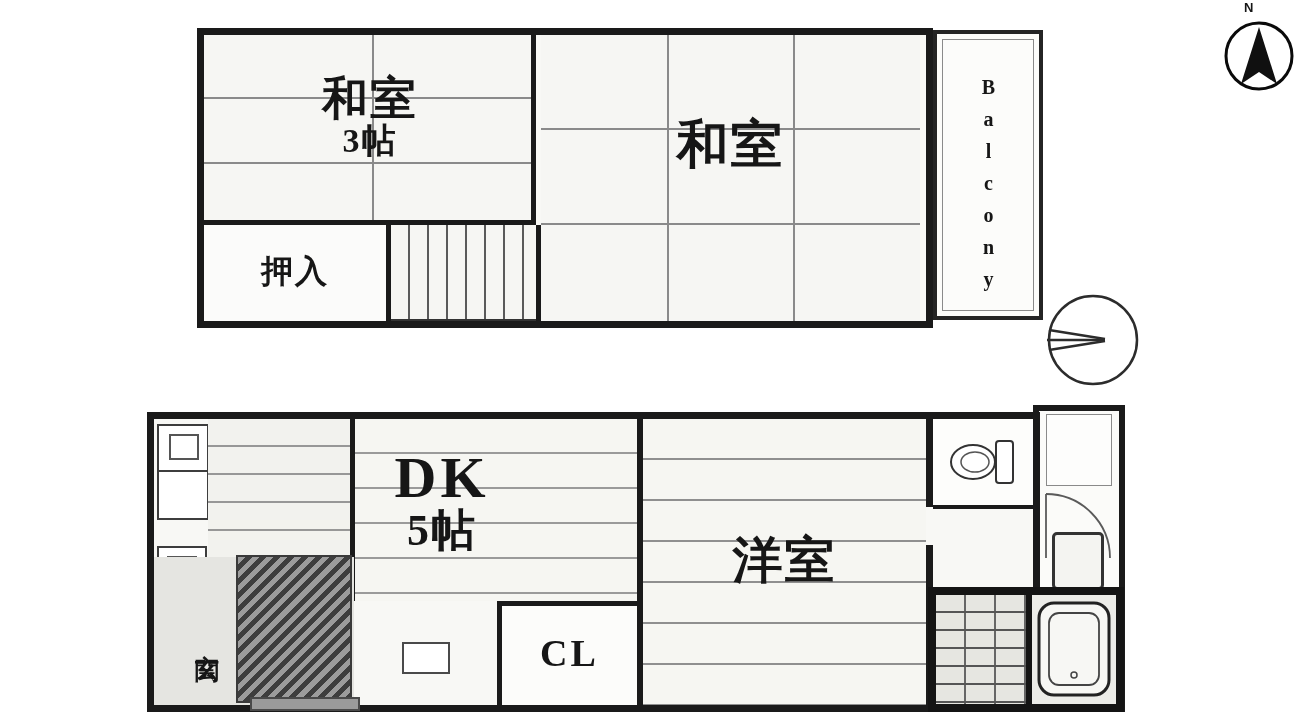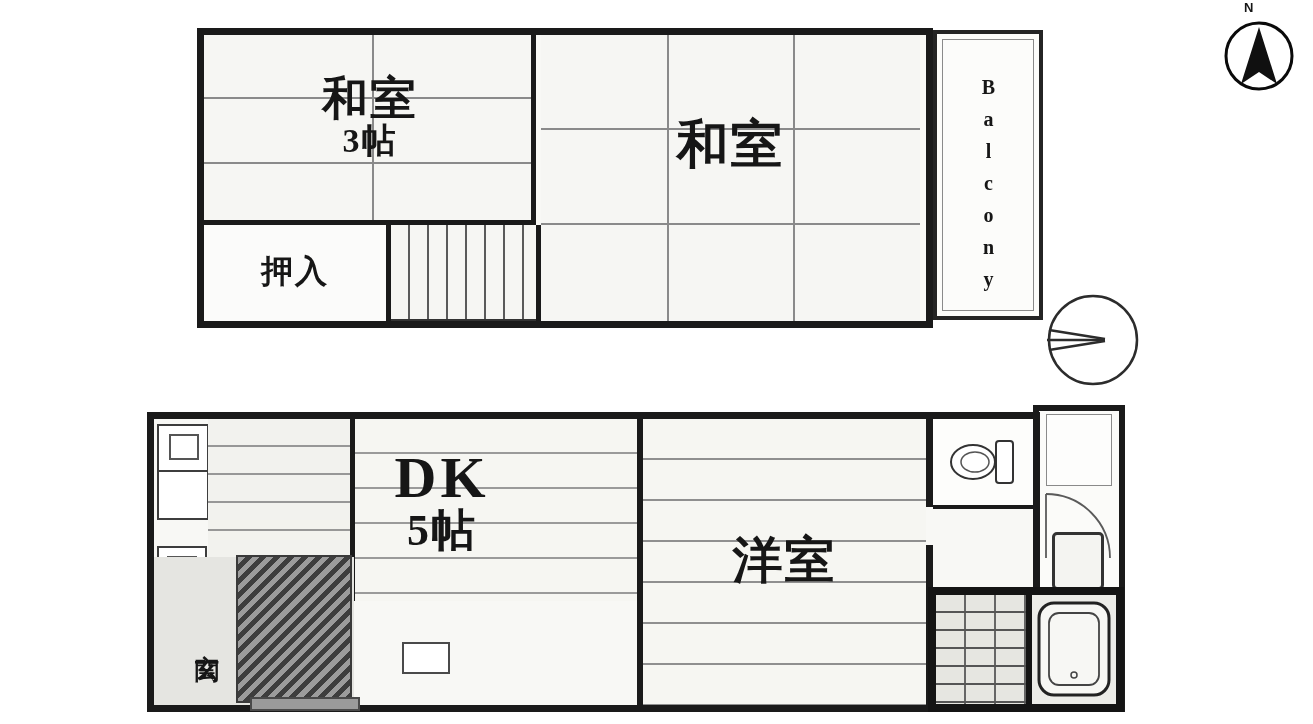--- a/index.html
+++ b/index.html
@@ -162,20 +162,23 @@
   <div class="abs entrance-door"></div>
   <div class="abs cabinet"></div>
 
   <div class="abs dk-room"></div>
   <div class="abs label dk-label">
     <div class="nm">DK</div>
     <div class="sz">5帖</div>
   </div>
   <div class="abs wall-dk-east"></div>
 
+  <div class="abs cl-room">
+    <div class="label">CL</div>
+  </div>
 
   <div class="abs yoshitsu"></div>
   <div class="abs label yoshitsu-label">
     <div class="nm">洋室</div>
   </div>
   <div class="abs wall-east-top"></div>
   <div class="abs wall-east-bot"></div>
 
   <div class="abs toilet-room"></div>
   <svg class="abs toilet-svg" width="72" height="52" viewBox="0 0 72 52">

